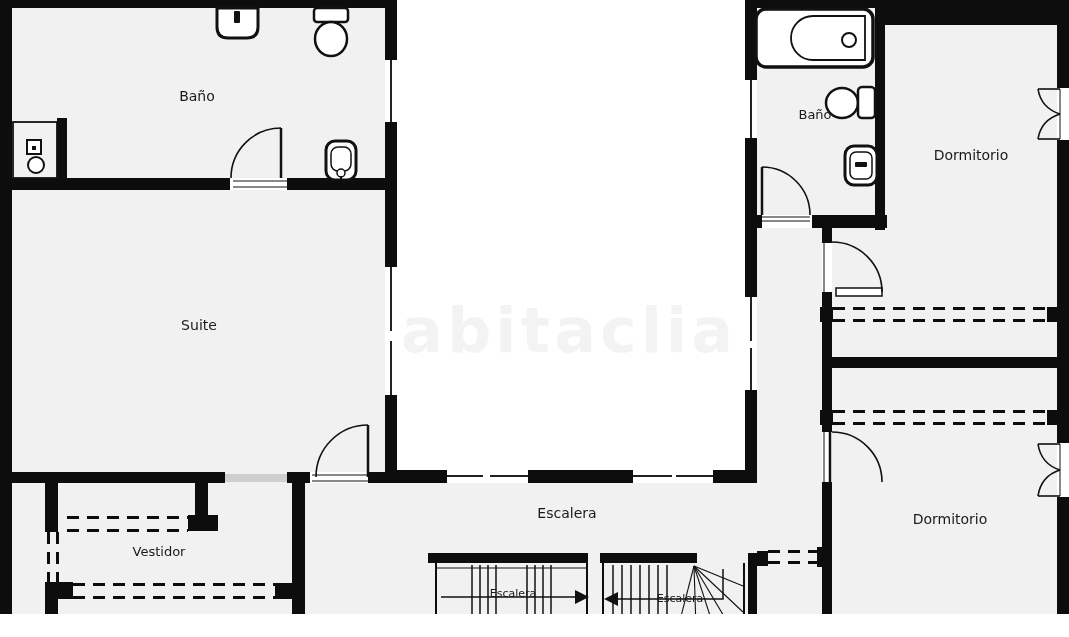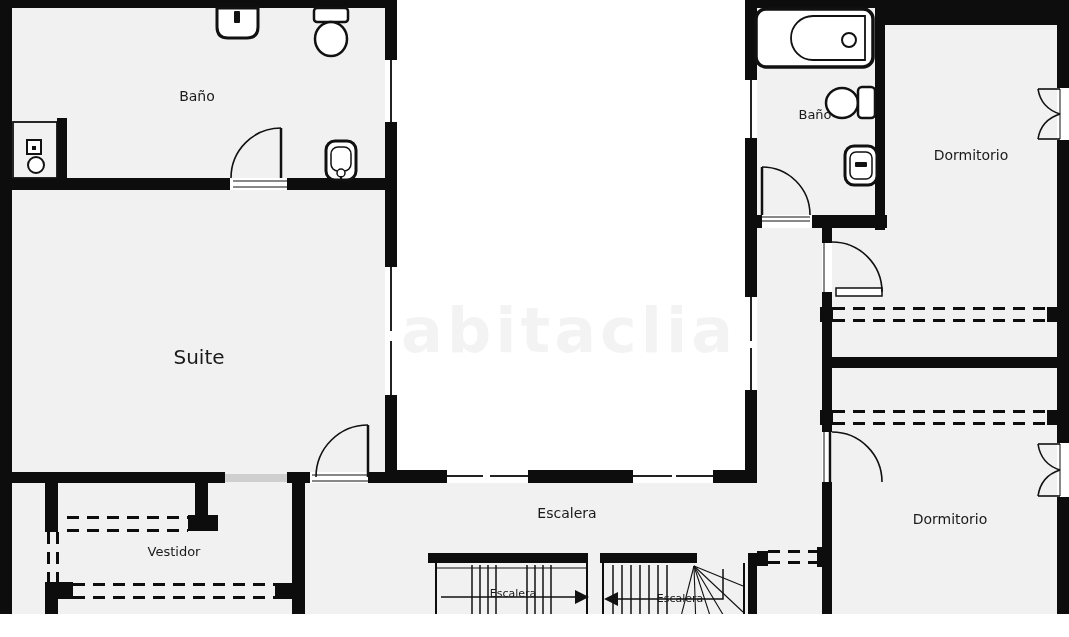--- a/index.html
+++ b/index.html
@@ -102,22 +102,22 @@
       <div class="dashH" style="left: 833px; top: 422px; width: 214px; height: 3px; z-index: 12;"></div>
       <div class="dashH" style="left: 768px; top: 550px; width: 49px; height: 3px; z-index: 12;"></div>
       <div class="dashH" style="left: 768px; top: 561px; width: 49px; height: 3px; z-index: 12;"></div>
       <div class="dashV" style="left: 47px; top: 532px; width: 3px; height: 50px; z-index: 12;"></div>
       <div class="dashV" style="left: 56px; top: 532px; width: 3px; height: 50px; z-index: 12;"></div>
     </div>
 
   <div class="watermark" style="left:545px;top:330px;">habitaclia</div>
 
   <div class="label" style="left:197px;top:96px;font-size:14px;">Baño</div>
-  <div class="label" style="left:199px;top:325px;font-size:20px;margin-top:32px;">Suite</div>
-  <div class="label" style="left:174px;top:551px;font-size:13px;text-align:center;">Vestidor</div>
+  <div class="label" style="left:199px;top:325px;font-size:14px;">Suite</div>
+  <div class="label" style="left:159px;top:551px;font-size:13px;text-align:center;">Vestidor</div>
   <div class="label" style="left:567px;top:513px;font-size:14px;">Escalera</div>
   <div class="label" style="left:513px;top:593px;font-size:11px;">Escalera</div>
   <div class="label" style="left:680px;top:598px;font-size:11px;">Escalera</div>
   <div class="label" style="left:815px;top:114px;font-size:13px;">Baño</div>
   <div class="label" style="left:971px;top:155px;font-size:14px;">Dormitorio</div>
   <div class="label" style="left:950px;top:519px;font-size:14px;">Dormitorio</div>
 
   <svg class="overlay" width="1069" height="637" viewBox="0 0 1069 637">
 
     <g stroke="#111" fill="none">

